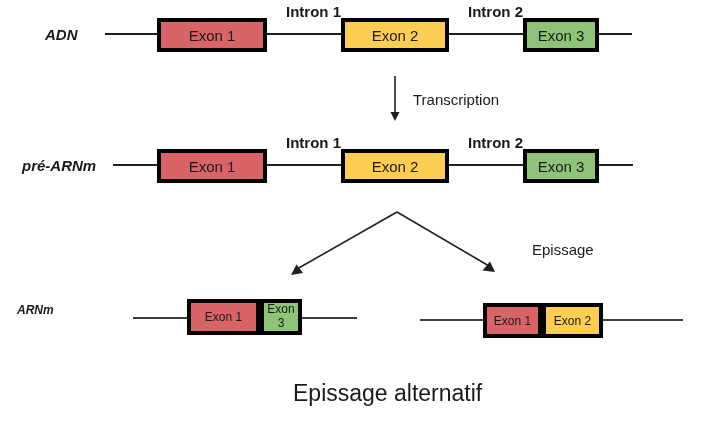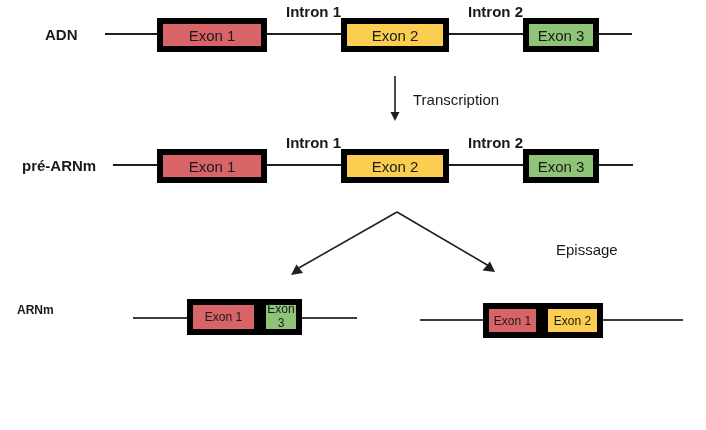--- a/index.html
+++ b/index.html
@@ -1,26 +1,26 @@
 <!DOCTYPE html>
 <html><head>
 <meta charset="utf-8">
 <style>
   html,body{margin:0;padding:0;background:#fff;}
   #stage{
     position:relative;width:706px;height:430px;background:#ffffff;overflow:hidden;
     font-family:"Liberation Sans", sans-serif;color:#1a1a1a;
   }
   .abs{position:absolute;}
-  .rowlabel{font-size:15px;font-weight:600;white-space:nowrap;}
+  .rowlabel{font-size:15px;font-weight:600;white-space:nowrap;font-style:italic;}
   .intron{font-size:15px;font-weight:600;text-align:right;white-space:nowrap;}
   .hline{height:2px;background:#1f1f1f;}
   .hline.gray{background:#3d3d3d;height:2px;}
   .exonbox{
-    box-sizing:border-box;border:6px solid #000000;
+    box-sizing:border-box;border:4px solid #000000;
     display:flex;align-items:center;justify-content:center;
     font-size:15px;font-weight:500;text-align:center;
   }
   .exonbox.small{font-size:12px;}
   .exonbox.tiny{font-size:12px;line-height:1.15;padding:0 2px;}
   .arrowtext{font-size:15px;font-weight:500;white-space:nowrap;}
   .title{font-size:23px;font-weight:500;white-space:nowrap;}
   svg{display:block;}
 </style>
 </head>
@@ -49,26 +49,27 @@
   <div class="abs exonbox" style="left: 157px; top: 149px; width: 110px; height: 34px; background-color: rgb(217, 100, 104);">Exon 1</div>
   <div class="abs exonbox" style="left: 341px; top: 149px; width: 108px; height: 34px; background-color: rgb(251, 205, 80);">Exon 2</div>
   <div class="abs exonbox" style="left: 523px; top: 149px; width: 76px; height: 34px; background-color: rgb(143, 195, 120);">Exon 3</div>
 
   <svg class="abs" style="left:283px;top:203px;" width="222" height="80" viewBox="0 0 222 80">
     <line x1="114" y1="9" x2="14" y2="66" stroke="#1f1f1f" stroke-width="1.6"></line>
     <polygon points="8,72 13.5,61.5 20,70" fill="#1f1f1f"></polygon>
     <line x1="114" y1="9" x2="206" y2="63" stroke="#1f1f1f" stroke-width="1.6"></line>
     <polygon points="212,69 199.5,67.5 207,58.5" fill="#1f1f1f"></polygon>
   </svg>
-  <div class="abs arrowtext" style="left:532px;top:241px;margin-left:24px;">Epissage</div>
+  <div class="abs arrowtext" style="left:532px;top:241px;">Epissage</div>
 
   <div class="abs rowlabel" style="left:17px;top:303px;font-size:12px;">ARNm</div>
 
   <div class="abs hline gray" style="left:133px;top:317px;width:224px;"></div>
   <div class="abs exonbox small" style="left: 187px; top: 299px; width: 73px; height: 36px; background-color: rgb(217, 100, 104);">Exon 1</div>
   <div class="abs exonbox tiny" style="left: 260px; top: 299px; width: 42px; height: 36px; background-color: rgb(143, 195, 120);">Exon 3</div>
 
   <div class="abs hline gray" style="left:420px;top:319px;width:263px;"></div>
   <div class="abs exonbox small" style="left: 483px; top: 303px; width: 59px; height: 35px; background-color: rgb(217, 100, 104);">Exon 1</div>
   <div class="abs exonbox small" style="left: 542px; top: 303px; width: 61px; height: 35px; background-color: rgb(251, 205, 80);">Exon 2</div>
 
+  <div class="abs title" style="left:293px;top:380px;">Epissage alternatif</div>
 
 </div>
 
 </body></html>

